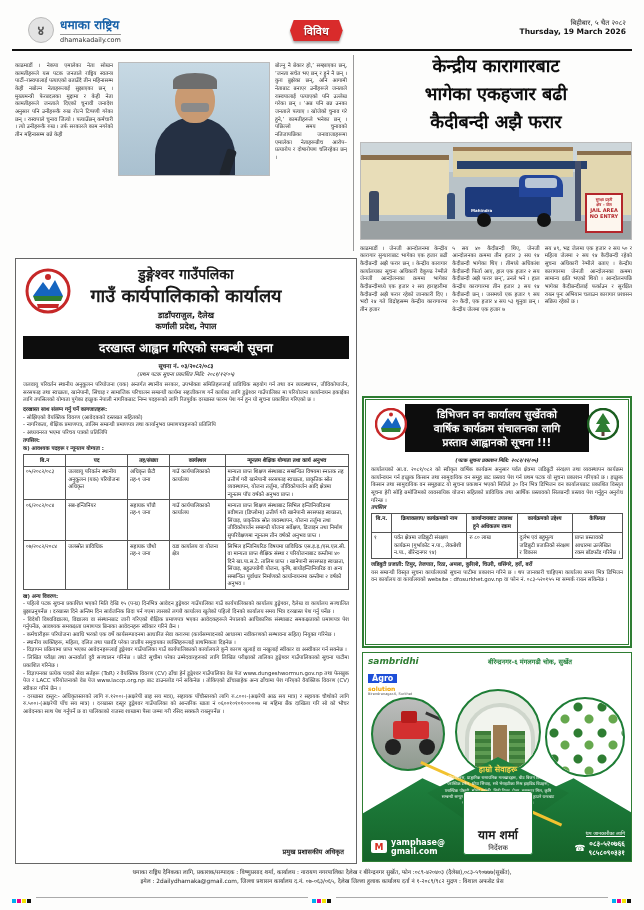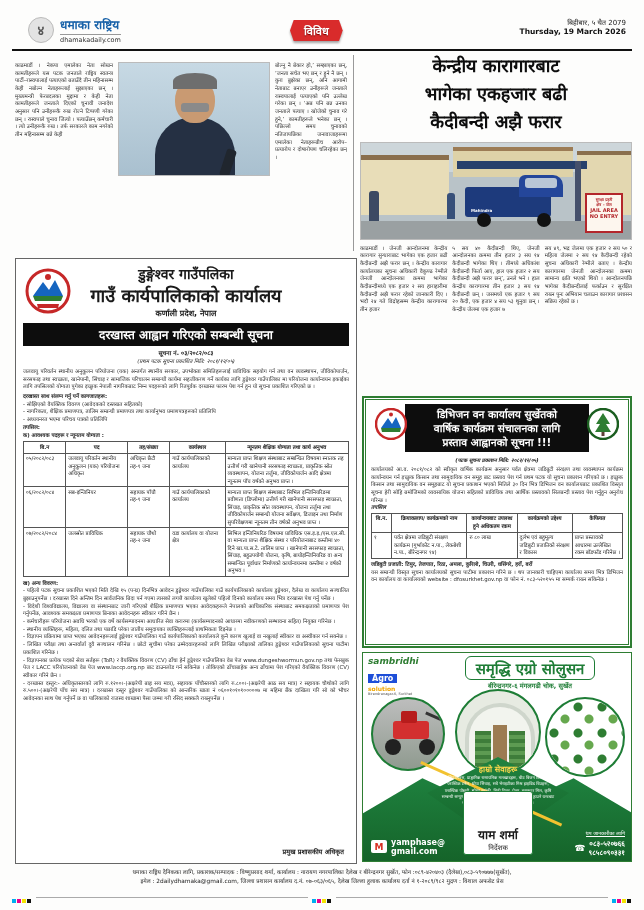--- a/index.html
+++ b/index.html
@@ -49,21 +49,21 @@
       </div>
     <div>
       <div class="brand-name">धमाका राष्ट्रिय</div>
       <div class="brand-site">dhamakadaily.com</div>
     </div>
   </div>
   <div class="abs badge-wrap" style="left:290px; top:20px;">
     <div class="badge">विविध</div>
   </div>
   <div class="abs" style="right:18px; top:18px;">
-    <div class="date-np">बिहीबार, ५ चैत 2079</div>
+    <div class="date-np">बिहीबार, ५ चैत २०८२</div>
     <div class="date-en">Thursday, 19 March 2026</div>
   </div>
   <div class="abs" id="hdr-rule"></div>
   <div class="abs vdiv" style="left:353px; top:55px; height:196px;"></div>
 
   <div class="abs" style="left:15px; top:56px; width:332px;">
     <div style="display:flex; gap:5px; margin-top:6px; height:128px; overflow:hidden;">
       <div class="tiny" style="width:98px;">काठमाडौं । नेकपा एमालेका नेता सोखन कामतीहरूले यस पटक जनताले राष्ट्रिय स्वतन्त्र पार्टी–रास्वपालाई पत्याएको बताउँदै तीन महिनासम्म केही नबोल्न नेताहरूलाई सुझाएका छन् । मुख्यमन्त्री फेरबदलका मुद्दामा र केही नेता कामतीहरूले जनताले दिएको चुनावी जनादेश अनुसार पनि उनीहरूकै रुख रोज्ने टिप्पणी गरेका छन् । रास्वपाले चुनाव जित्यो । पत्याउँछन् कर्मचारी । त्यो उनीहरूकै रुख । तर्फ सरकारले काम नगरेको तीन महिनासम्म बन्ने केही</div>
       <div class="photo" style="width:152px; height:114px; background:linear-gradient(180deg,#c7d9e4,#a9c0cf); flex:none;">
         <div class="abs" style="left:36px; top:54px; width:80px; height:70px; background:#253043; border-radius:38px 38px 0 0;"></div>
@@ -118,20 +118,21 @@
     <div style="position:relative; text-align:center; padding:0 46px;">
       <svg class="abs" style="left:2px; top:4px;" width="46" height="46" viewBox="0 0 46 46">
         <circle cx="23" cy="23" r="21" fill="#fff" stroke="#c62828" stroke-width="3"></circle>
         <path d="M8 28 L18 14 L24 22 L30 12 L38 28 Z" fill="#1565c0"></path>
         <path d="M8 28 L38 28 L36 33 L10 33 Z" fill="#2e7d32"></path>
         <circle cx="23" cy="9" r="3" fill="#c62828"></circle>
         <path d="M12 36 L34 36 L33 40 L13 40 Z" fill="#c62828"></path>
       </svg>
       <div style="font-size:14px; font-weight:bold;">डुङ्गेश्वर गाउँपलिका</div>
       <div style="font-size:18px; font-weight:bold;">गाउँ कार्यपालिकाको कार्यालय</div>
+      <div style="font-size:8px; font-weight:bold; margin-top:2px;">डाडाँपराजुल, दैलेख</div>
       <div style="font-size:8px; font-weight:bold;">कर्णाली प्रदेश, नेपाल</div>
     </div>
     <div class="blackbar" style="font-size:12px; padding:3px 0; margin-top:5px;">दरखास्त आह्वान गरिएको सम्बन्धी सूचना</div>
     <div style="text-align:center; font-size:6px; font-weight:bold; margin-top:3px;">सूचना नं. ०३/२०८२/०८३</div>
     <div style="text-align:center; font-size:5.4px; font-style:italic;">(प्रथम पटक सूचना प्रकाशित मिति: २०८१/१२/०५)</div>
     <div class="tiny" style="margin-top:3px;">जलवायु परिवर्तन स्थानीय अनुकूलन परियोजना (यक) अन्तर्गत स्थानीय सरकार, उपभोक्ता समितिहरूलाई प्राविधिक सहयोग गर्न तथा वन व्यवस्थापन, जीविकोपार्जन, सरसफाइ तथा स्वच्छता, खानेपानी, सिंचाइ र सामाजिक परिचालन सम्बन्धी कार्यमा सहजीकरण गर्ने कार्यका लागि डुङ्गेश्वर गाउँपालिका मा परियोजना कार्यान्वयन इकाईका लागि तपसिलको योग्यता पुगेका इच्छुक नेपाली नागरिकबाट निम्न पदहरूको लागि रितपूर्वक दरखास्त फारम पेश गर्न हुन यो सूचना प्रकाशित गरिएको छ ।</div>
     <div class="tinyc" style="font-weight:bold; margin-top:2px;">दरखास्त साथ संलग्न गर्नु पर्ने कागजातहरू:</div>
     <div class="tinyc">- सोझिएको वैयक्तिक विवरण (आवेदकको दस्तखत सहितको)</div>
     <div class="tinyc">- नागरिकता, शैक्षिक प्रमाणपत्र, तालिम सम्बन्धी प्रमाणपत्र तथा कार्यानुभव प्रमाणपत्रहरूको प्रतिलिपि</div>
     <div class="tinyc">- अध्ययनरत भएमा परिचय पत्रको प्रतिलिपि</div>
@@ -242,21 +243,20 @@
   <div class="abs adbox" style="left:362px; top:652px; width:270px; height:210px;">
 
     <div style="position:relative; height:36px;">
       <div class="abs" style="left:5px; top:3px; width:62px;">
         <div style="color:#2e7d32; font-size:9px; font-style:italic; font-weight:bold;">sambridhi</div>
         <div style="background:#1d4ed8; color:#fff; font-size:8px; font-weight:bold; display:inline-block; padding:0 4px;">Agro</div>
         <div style="color:#f0a500; font-size:6px; font-weight:bold;">solution</div>
         <div style="color:#555; font-size:3.5px;">Birendranagar-6, Surkhet</div>
       </div>
       <div class="abs" style="left:72px; top:3px; width:190px; text-align:center;">
-        <div style="display:inline-block; border:1.5px solid #1e7d36; border-radius:6px; padding:1px 10px; color:#1e7d36; font-size:15px; font-weight:bold;">समृद्धि एग्रो सोलुसन</div>
         <div style="color:#1e7d36; font-size:6.5px; font-weight:bold; margin-top:1px;">बीरेन्द्रनगर-६ मंगलगढी चोक, सुर्खेत</div>
       </div>
     </div>
 
     <div class="circ" style="left:8px; top:44px; width:74px; height:74px; background:linear-gradient(180deg,#bdbdbd,#8f9a8f);">
       <div class="abs" style="left:20px; top:22px; width:36px; height:18px; background:#d32f2f; border-radius:3px;"></div>
       <div class="abs" style="left:28px; top:12px; width:16px; height:12px; background:#b71c1c; border-radius:2px;"></div>
       <div class="abs" style="left:12px; top:40px; width:16px; height:16px; background:#212121; border-radius:50%;"></div>
       <div class="abs" style="left:46px; top:40px; width:16px; height:16px; background:#212121; border-radius:50%;"></div>
       <div class="abs" style="left:52px; top:16px; width:18px; height:3px; background:#333; transform:rotate(24deg);"></div>

